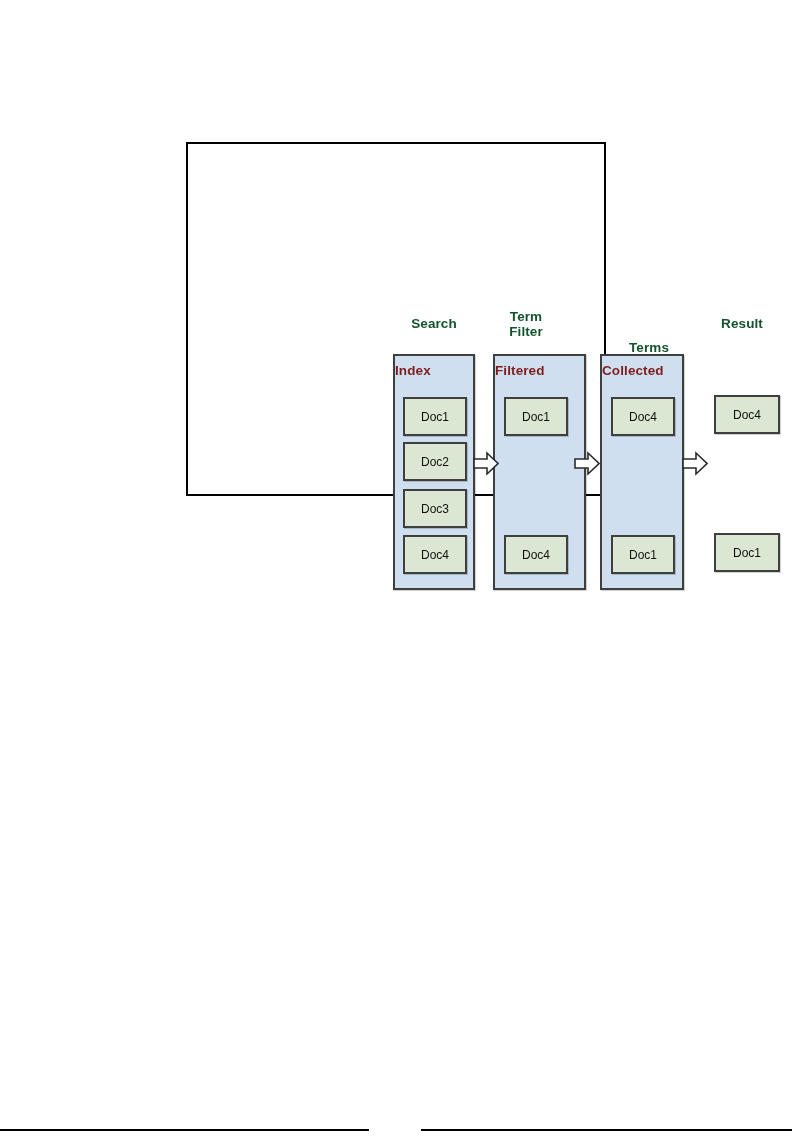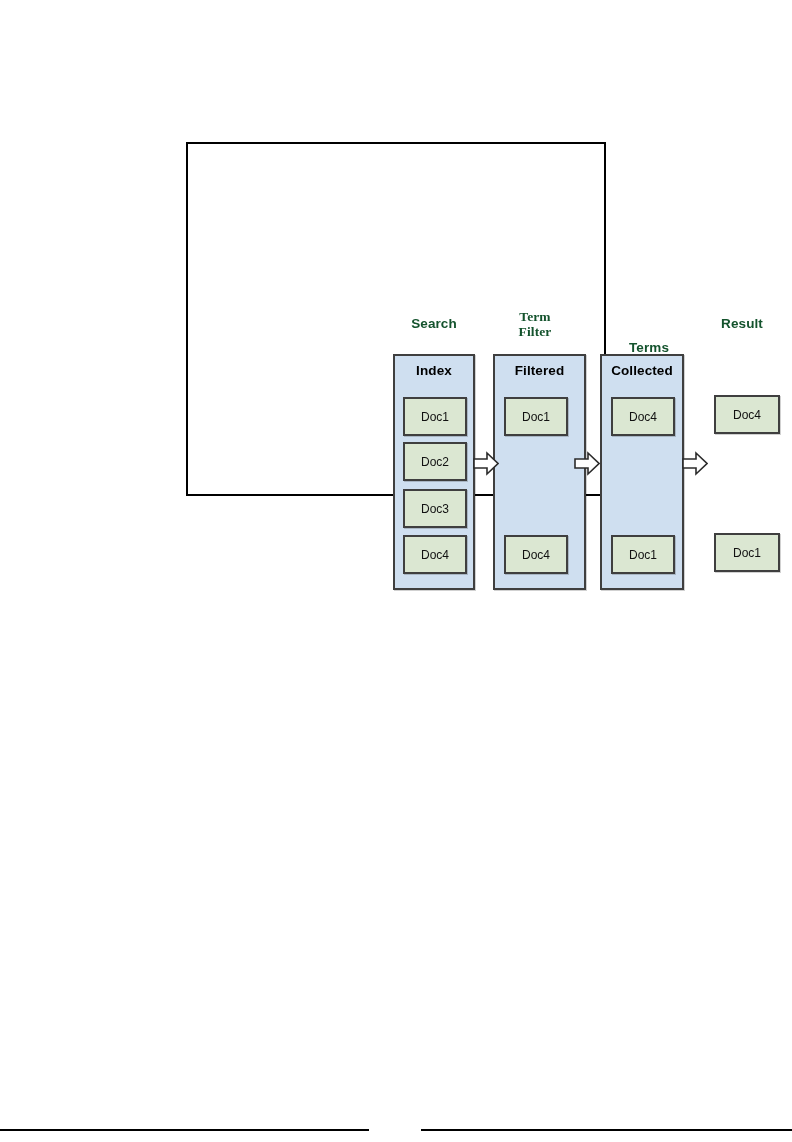--- a/index.html
+++ b/index.html
@@ -32,21 +32,21 @@
     position: absolute;
     font-size: 13.5px;
     font-weight: bold;
     color: #14532d;
     text-align: center;
     line-height: 15px;
     letter-spacing: 0.1px;
     white-space: pre-line;
   }
   #heading-search   { left: 205px; top: 172px;   width: 82px; }
-  #heading-term     { left: 306px; top: 164.5px; width: 82px; font-family: Liberation Serif, serif; }
+  #heading-term     { left: 297px; top: 164.5px; width: 82px; }
   #heading-terms    { left: 420px; top: 164.5px; width: 82px; margin-top: 31px; }
   #heading-result   { left: 513px; top: 172px;   width: 82px; }
 
   
   .stage-column {
     position: absolute;
     background: #cfdff0;
     border: 2px solid #3f3f3f;
     box-sizing: border-box;
     box-shadow: 1px 1px 0 rgba(0,0,0,0.18);
@@ -54,24 +54,23 @@
   #column-index     { left: 205px; top: 210px; width: 82px;  height: 236px; }
   #column-filtered  { left: 305px; top: 210px; width: 93px;  height: 236px; }
   #column-collected { left: 412px; top: 210px; width: 84px;  height: 236px; padding-left: 20px; }
 
   
   .column-title {
     position: absolute;
     left: 0;
     right: 0;
     top: 7px;
-    text-align: center;
     font-size: 13.5px;
     font-weight: bold;
-    color: #000000;
+    color: #7f1d1d;
     letter-spacing: 0.1px;
   }
 
   
   .doc-box {
     position: absolute;
     background: #dbe7d2;
     border: 2px solid #3f3f3f;
     box-sizing: border-box;
     display: flex;

